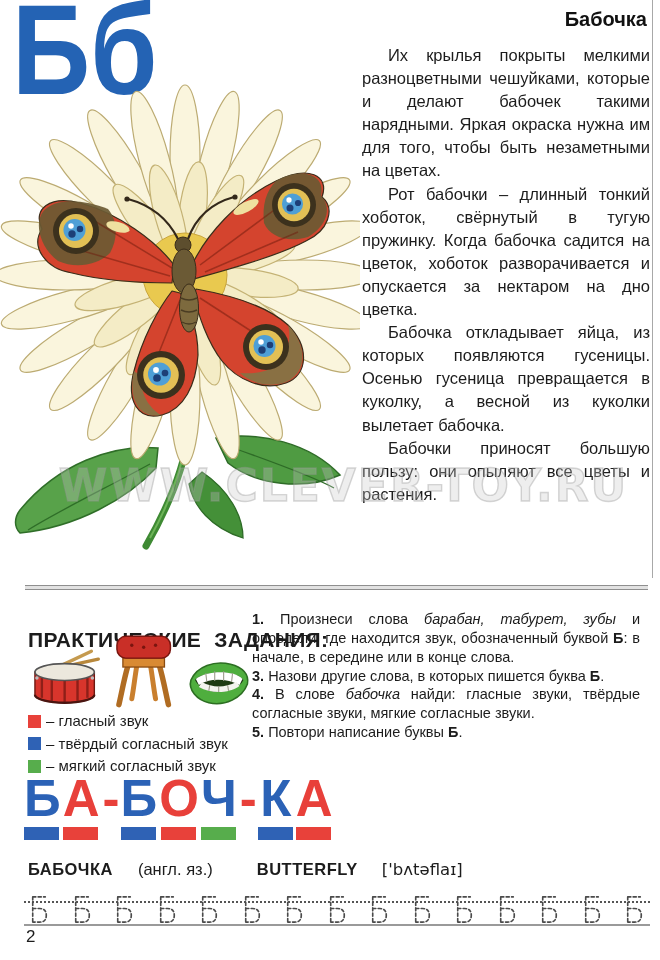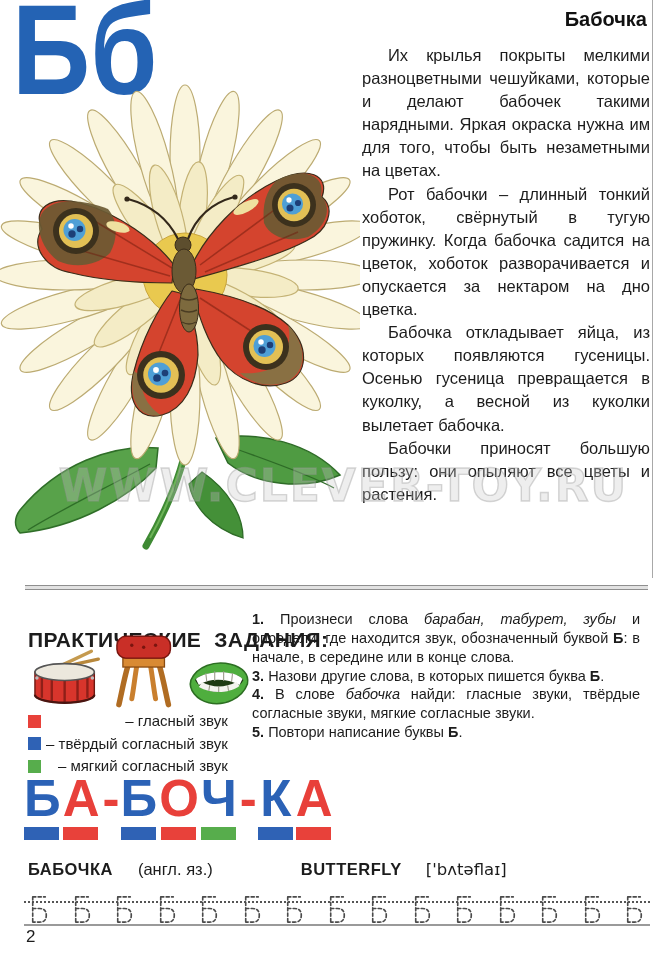--- a/index.html
+++ b/index.html
@@ -29,38 +29,38 @@
            border-top:1.5px solid #8f8f8f;border-bottom:1.5px solid #8f8f8f;background:#e2e2e2;}
 
   .practice-heading{position:absolute;left:28px;top:628px;font-size:21px;font-weight:bold;
                     word-spacing:7px;letter-spacing:0.3px;}
 
   .practice-images{position:absolute;left:28px;top:632px;width:224px;height:78px;
                    display:flex;align-items:flex-end;gap:9px;}
 
   .legend{position:absolute;left:28px;top:713px;display:flex;flex-direction:column;gap:6px;
           font-size:15px;}
-  .legend-row{display:flex;align-items:center;line-height:1.1;justify-content:space-between;}
+  .legend-row{display:flex;align-items:center;line-height:1.1;}
   .legend-swatch{display:inline-block;width:13px;height:13px;margin-right:5px;flex:0 0 auto;}
 
   .tasks{position:absolute;left:252px;top:610px;width:388px;font-size:14.5px;
          line-height:1.30;text-align:justify;}
   .task b{font-weight:bold;}
 
   .syllables{position:absolute;left:24px;top:776px;display:flex;align-items:flex-start;}
   .syll-item{display:flex;flex-direction:column;align-items:center;margin-right:3px;}
   .syll-letter{font-size:51px;font-weight:bold;line-height:0.92;letter-spacing:-1px;}
   .syll-square{width:35px;height:13px;margin-top:4px;}
   .syll-hyphen{font-size:51px;font-weight:bold;line-height:0.92;margin:0 1px;}
 
   .translation{position:absolute;left:28px;top:860px;font-size:16.5px;display:flex;
                align-items:baseline;}
   .tr-ru{font-weight:bold;letter-spacing:0.5px;}
   .tr-note{margin-left:25px;}
-  .tr-en{font-weight:bold;margin-left:44px;letter-spacing:0.5px;padding-left:44px;}
+  .tr-en{font-weight:bold;letter-spacing:0.5px;padding-left:44px;}
   .tr-ipa{margin-left:24px;font-family:"DejaVu Sans",sans-serif;}
 
   .tracing{position:absolute;left:24px;top:892px;width:626px;height:36px;}
   .trace-dotline{position:absolute;left:0;right:0;top:9px;border-top:2px dotted #555;}
   .trace-baseline{position:absolute;left:0;right:0;bottom:2px;border-top:2px solid #9a9a9a;}
   .trace-letters{position:absolute;left:2px;right:2px;top:0;bottom:3px;display:flex;
                  justify-content:space-between;align-items:flex-end;}
 
   .page-num{position:absolute;left:26px;top:927px;font-size:17px;}
 </style>

